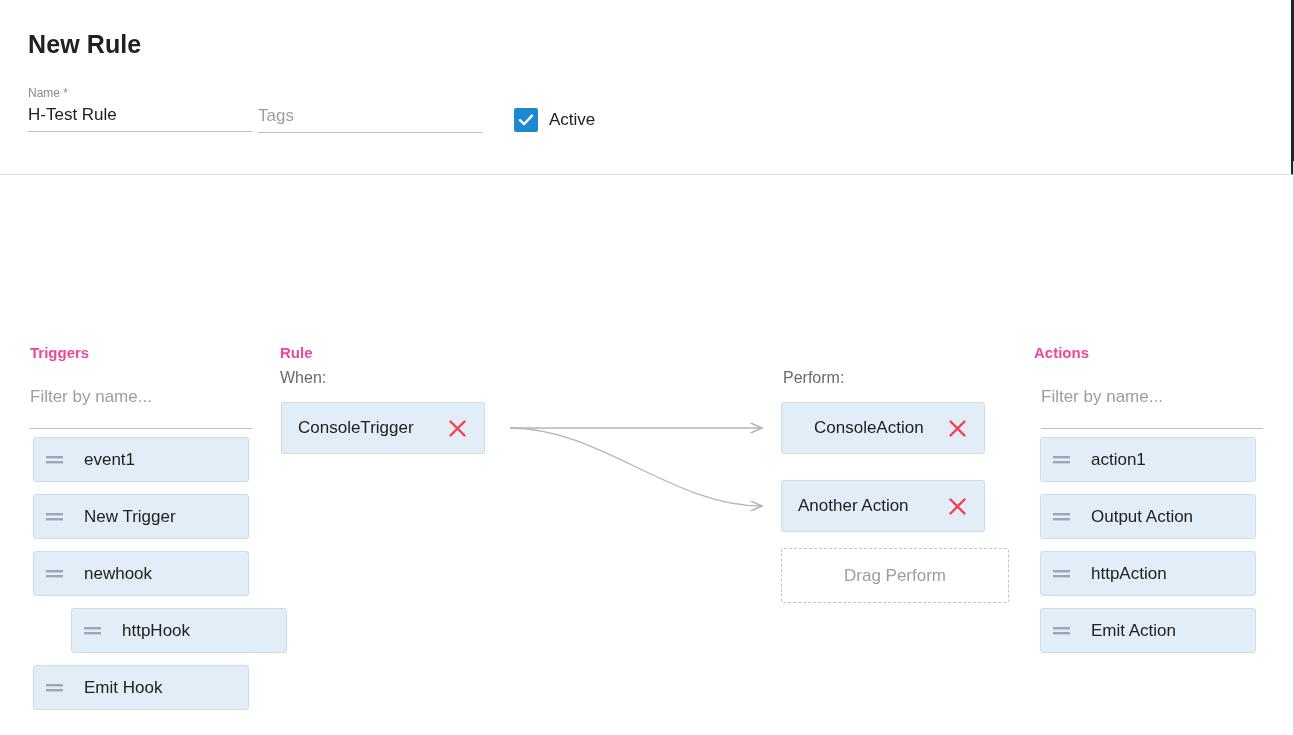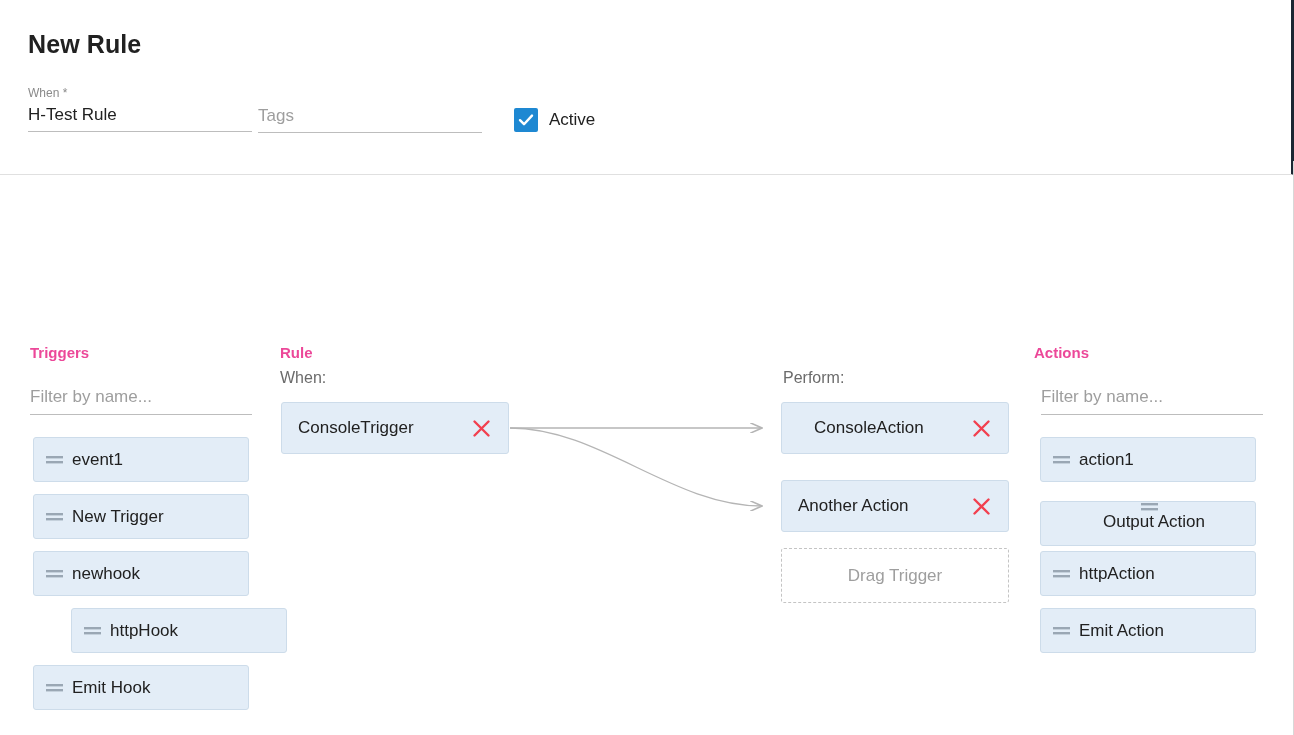--- a/index.html
+++ b/index.html
@@ -110,37 +110,38 @@
   }
   .filter-input {
     display: block;
     width: 100%;
     border: none;
     border-bottom: 1px solid #bdbdbd;
     background: transparent;
     font-family: "Liberation Sans", sans-serif;
     font-size: 17px;
     color: #ef4444;
-    padding: 0 0 7px 0;
+    padding: 0 0 21px 0;
     outline: none;
   }
   .filter-input::placeholder { color: #9e9e9e; }
 
   
   .palette-item {
     position: absolute;
     width: 216px;
     height: 45px;
     background: #e3edf7;
     border: 1px solid #cddcea;
     border-radius: 3px;
     display: flex;
     align-items: center;
     padding-left: 12px;
     cursor: grab;
+    gap: 12px;
   }
   .drag-handle {
     width: 17px; height: 10px;
     flex: none;
     margin-right: 9px;
     display: block;
   }
   .palette-label {
     font-size: 17px;
     color: #212121;
@@ -157,21 +158,21 @@
   }
   #perform-label {
     position: absolute;
     left: 783px; top: 208px;
     font-size: 16px;
     color: #6b6b6b;
   }
 
   .node-card {
     position: absolute;
-    width: 228px;
+    width: 204px;
     height: 52px;
     background: #e3edf7;
     border: 1px solid #cddcea;
     border-radius: 3px;
     display: flex;
     align-items: center;
     cursor: pointer;
   }
   .node-label {
     font-size: 17px;
@@ -214,21 +215,21 @@
 </head>
 <body>
 
 <div id="page">
 
   <div id="header">
 
     <div id="page-title">New Rule</div>
 
     <div class="field" id="field-name">
-      <div class="field-label">When *</div>
+      <div class="field-label">Name *</div>
       <input class="field-input" type="text" value="H-Test Rule" style="">
     </div>
 
     <div class="field" id="field-tags">
       <input class="field-input" type="text" placeholder="Tags" style="">
     </div>
 
     <div id="active-wrap">
       <div id="active-checkbox">
         <svg width="18" height="18" viewBox="0 0 18 18">
@@ -322,38 +323,38 @@
           <span class="node-label">Another Action</span>
           <span class="node-remove">
             <svg width="21" height="21" viewBox="0 0 21 21">
               <path d="M3.5,3.5 L17.5,17.5 M17.5,3.5 L3.5,17.5" stroke="#f2404f" stroke-width="2.4" stroke-linecap="round"></path>
             </svg>
           </span>
         </div>
       </div>
 
     <div id="drop-zone">
-      <span>Drag Trigger</span>
+      <span>Drag Perform</span>
     </div>
 
     <div class="panel-title" style="left:1034px; top:183px;">Actions</div>
 
     <div class="filter-field" style="left:1041px; top:226px;">
       <input class="filter-input" type="text" placeholder="Filter by name..." style="">
     </div>
 
     <div id="actions-list">
         <div class="palette-item" style="left: 1040px; top: 276px;">
           <svg class="drag-handle" viewBox="0 0 17 10">
             <rect x="0" y="1" width="17" height="2.4" fill="#9aa7b4"></rect>
             <rect x="0" y="6" width="17" height="2.4" fill="#9aa7b4"></rect>
           </svg>
           <span class="palette-label">action1</span>
         </div>
-        <div class="palette-item" style="left: 1040px; top: 340px; flex-direction: column;">
+        <div class="palette-item" style="left: 1040px; top: 333px;">
           <svg class="drag-handle" viewBox="0 0 17 10">
             <rect x="0" y="1" width="17" height="2.4" fill="#9aa7b4"></rect>
             <rect x="0" y="6" width="17" height="2.4" fill="#9aa7b4"></rect>
           </svg>
           <span class="palette-label">Output Action</span>
         </div>
         <div class="palette-item" style="left: 1040px; top: 390px;">
           <svg class="drag-handle" viewBox="0 0 17 10">
             <rect x="0" y="1" width="17" height="2.4" fill="#9aa7b4"></rect>
             <rect x="0" y="6" width="17" height="2.4" fill="#9aa7b4"></rect>

